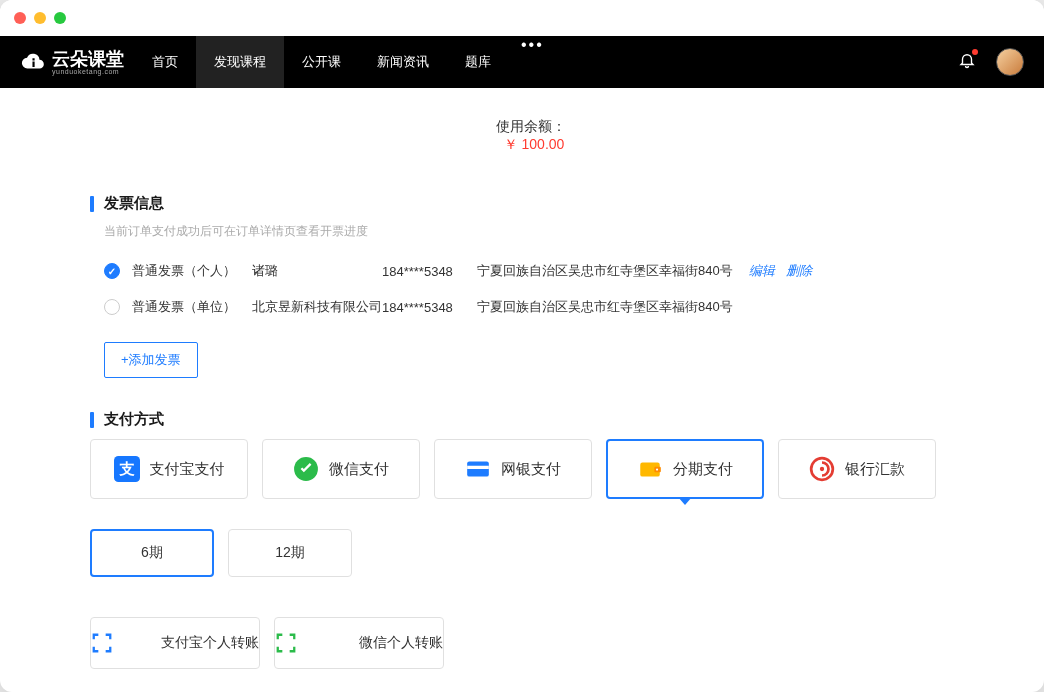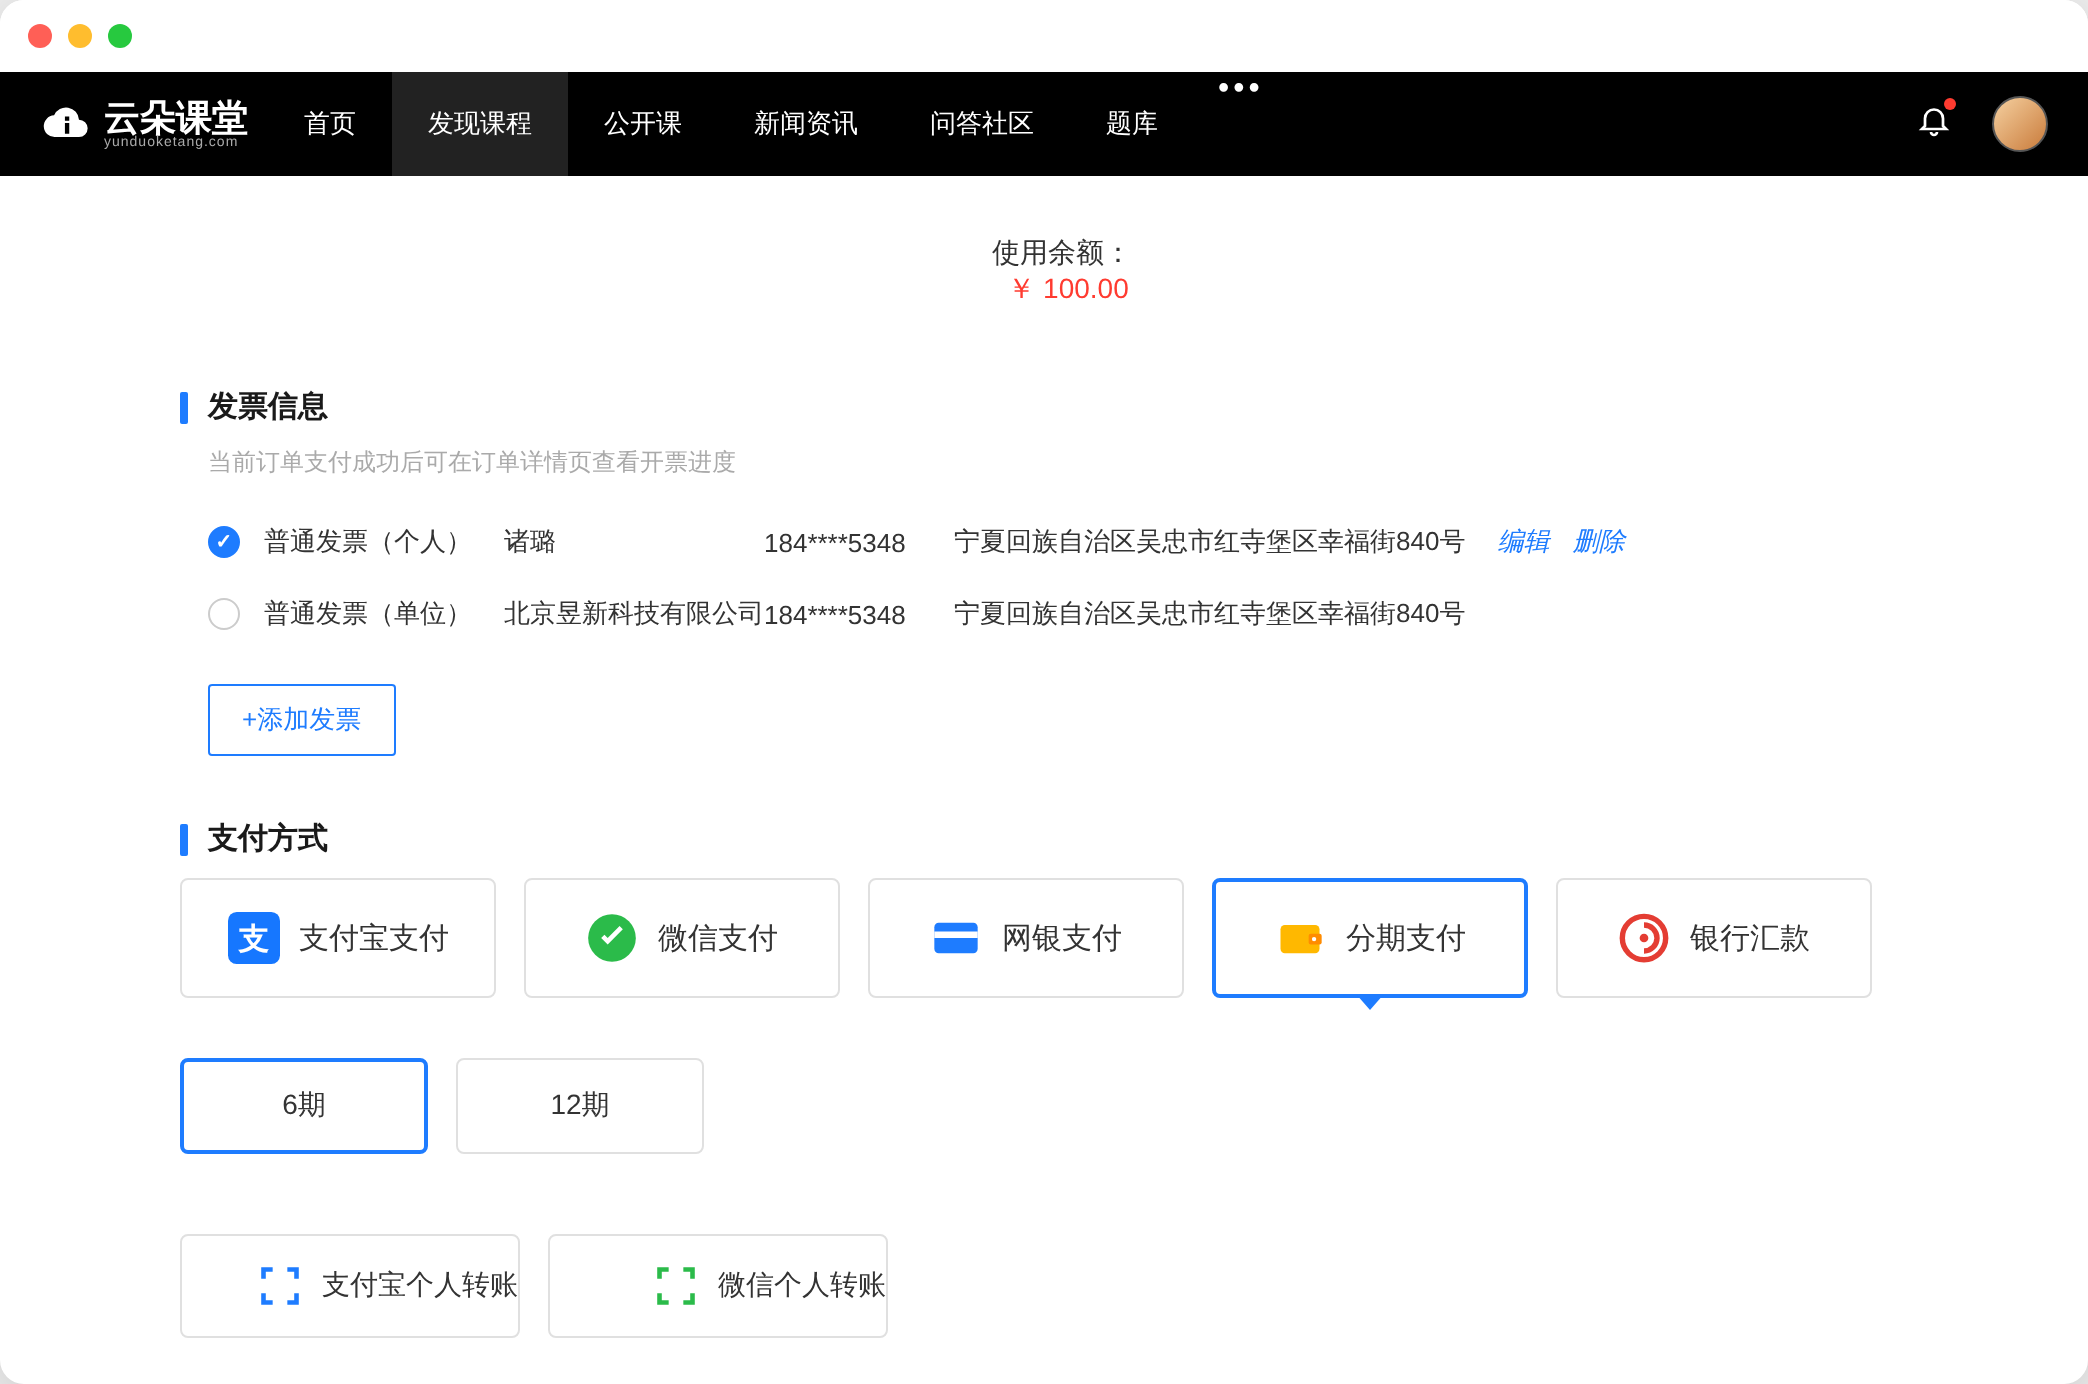--- a/index.html
+++ b/index.html
@@ -208,21 +208,21 @@
       gap: 14px;
       margin-top: 40px;
     }
     .transfer-opt {
       width: 170px;
       height: 52px;
       border: 1px solid #e0e0e0;
       border-radius: 4px;
       display: flex;
       align-items: center;
-      justify-content: flex-end;
+      justify-content: space-between;
       gap: 10px;
       font-size: 14px;
       color: #333;
       cursor: pointer;
     }
     .scan-icon { width: 22px; height: 22px; }
   </style>
 </head>
 <body>
 
@@ -243,21 +243,20 @@
       <div class="logo-text">
         <span>云朵课堂</span>
         <span class="logo-sub">yunduoketang.com</span>
       </div>
     </div>
     <div class="nav-items">
       <div class="nav-item">首页</div>
       <div class="nav-item active">发现课程</div>
       <div class="nav-item">公开课</div>
       <div class="nav-item">新闻资讯</div>
-      <div class="nav-item">问答社区</div>
       <div class="nav-item">题库</div>
       <div class="nav-more">•••</div>
     </div>
     <div class="nav-right">
       <div class="bell">
         <svg viewBox="0 0 24 24">
           <path fill="none" stroke="#fff" stroke-width="1.8" d="M18 16v-5a6 6 0 10-12 0v5l-2 2h16l-2-2zM10 20a2 2 0 004 0"></path>
         </svg>
         <div class="bell-dot"></div>
       </div>

